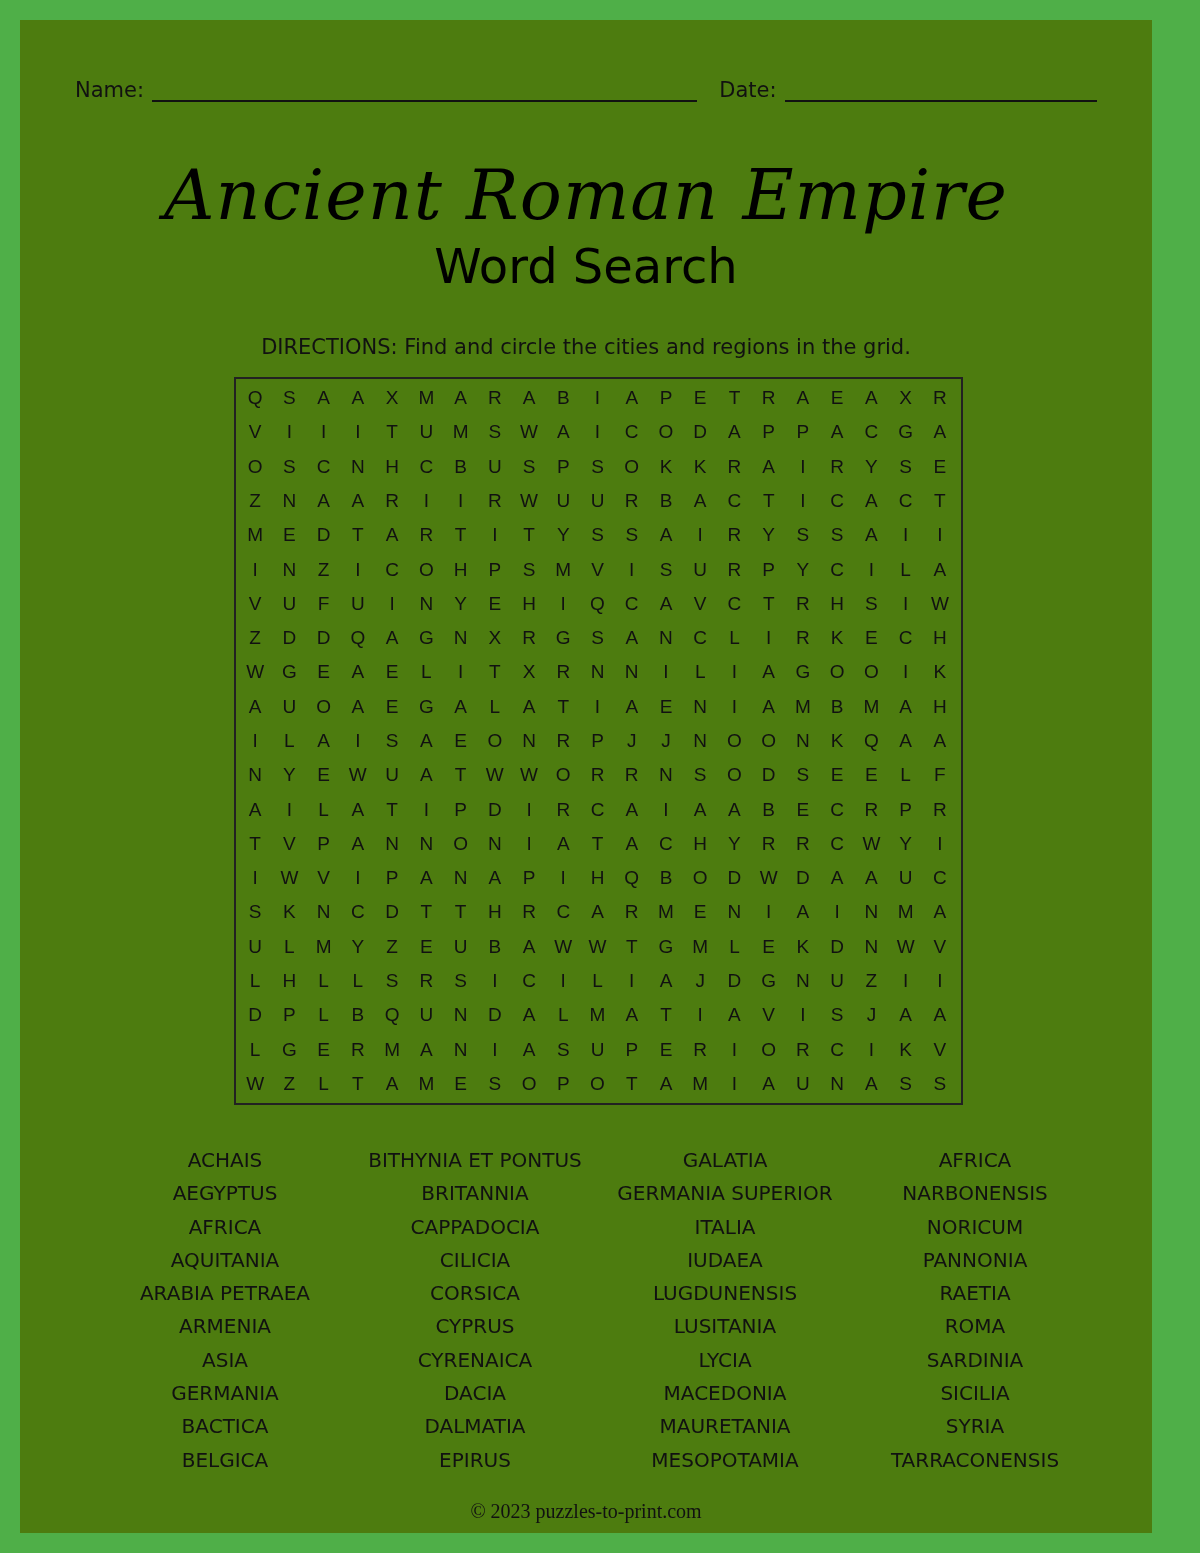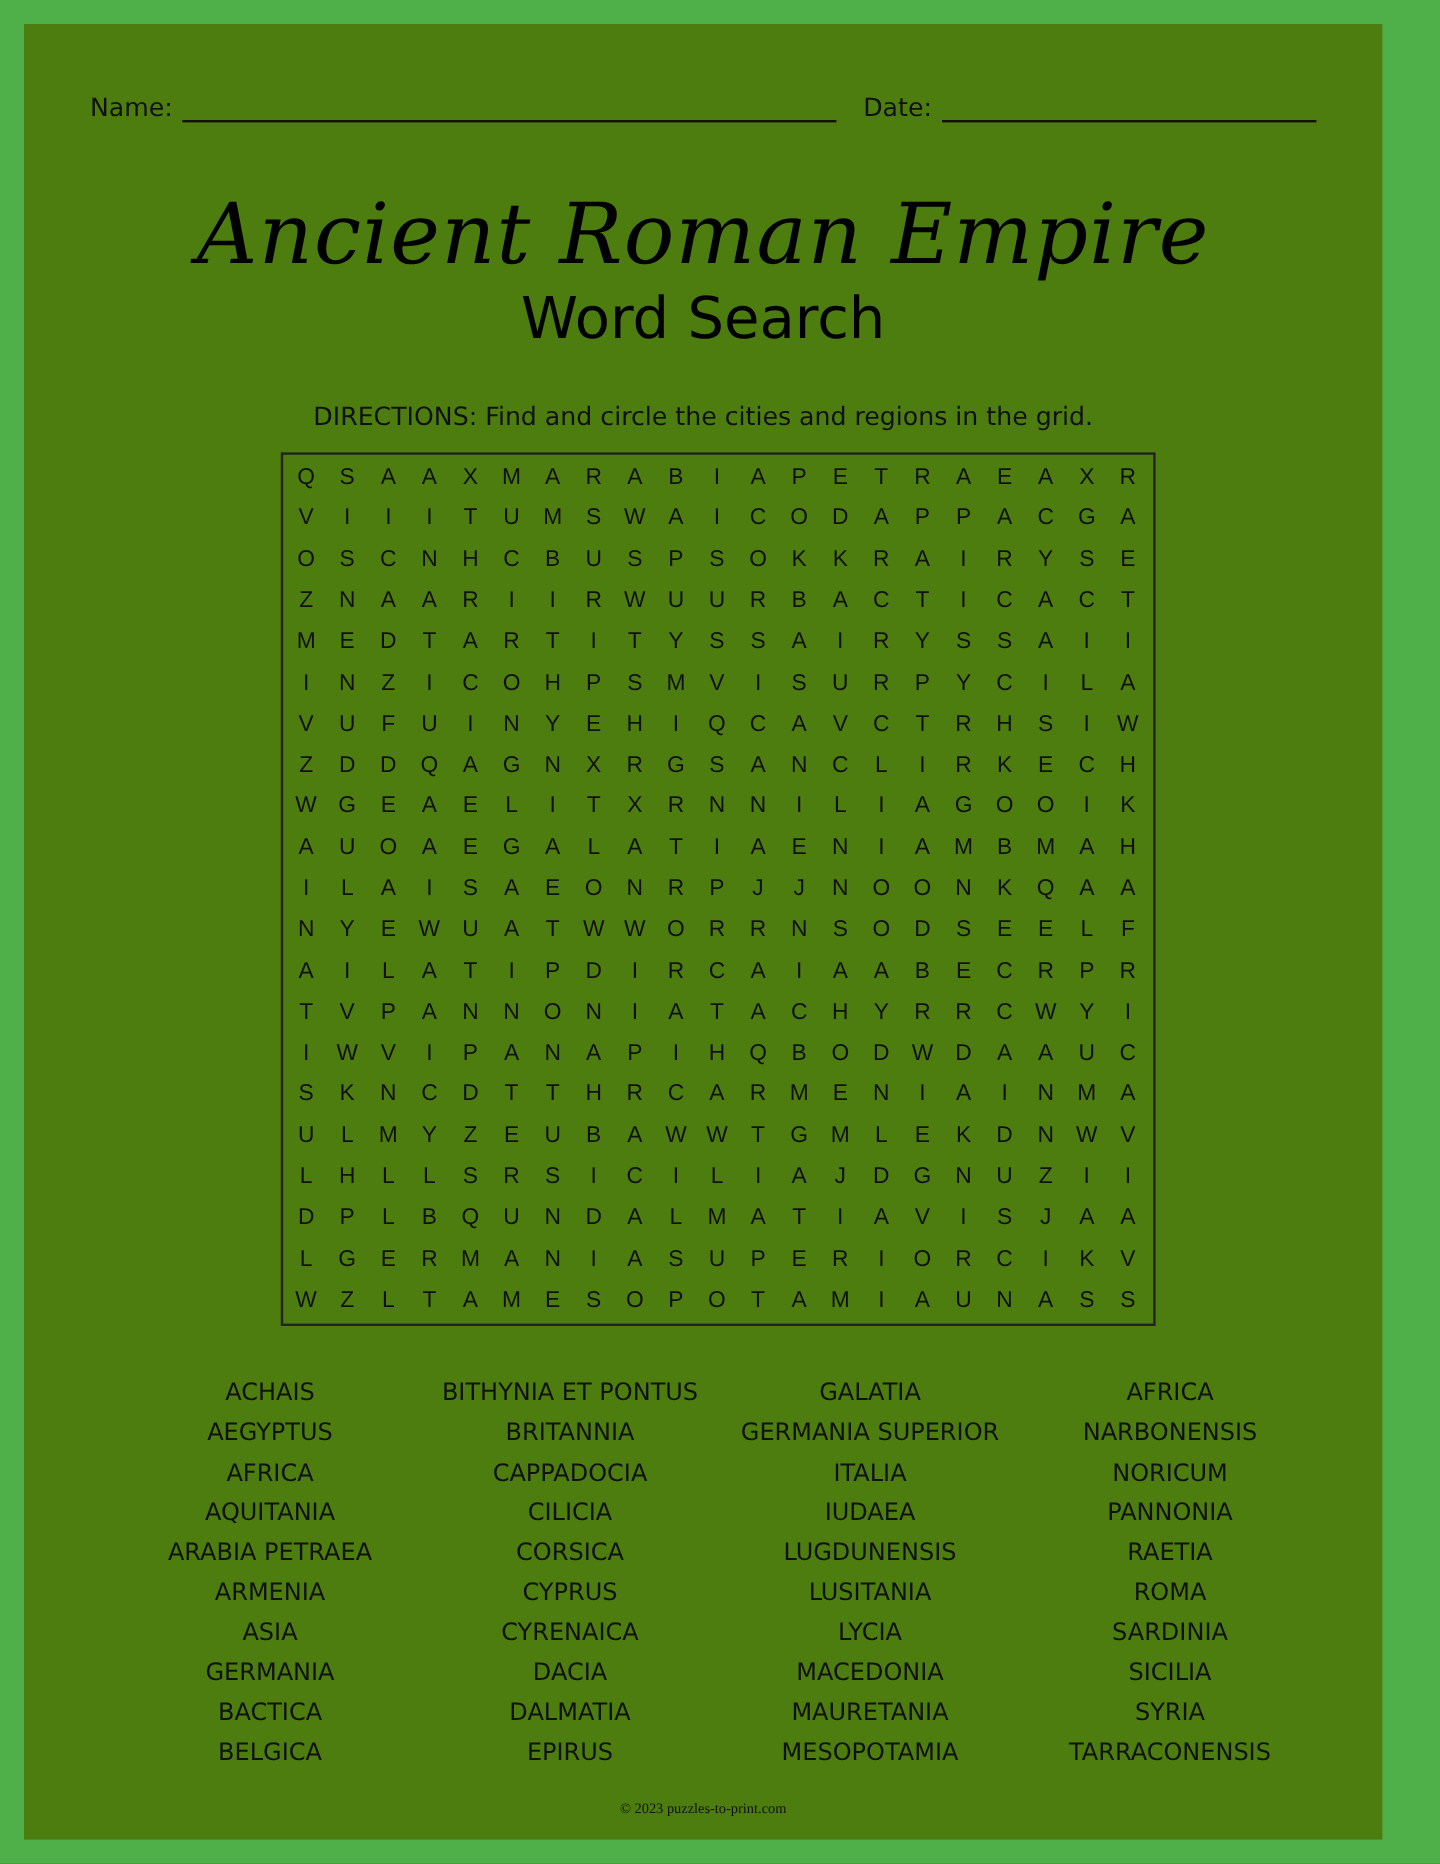--- a/index.html
+++ b/index.html
@@ -69,21 +69,21 @@
   .wordcol { display: flex; flex-direction: column; align-items: center; }
   .word {
     font-family: "DejaVu Sans", sans-serif;
     font-size: 20px; line-height: 33.3px; color: #111;
     white-space: nowrap;
   }
   .footer {
     position: absolute; top: 1480px; left: 0; right: 0;
     text-align: center;
     font-family: "Liberation Serif", serif;
-    font-size: 12px; color: #111;
+    font-size: 20px; color: #111;
   }
 </style>
 </head>
 <body>
 
 <div class="page">
 
   <div class="name-date">
     <span class="lbl">Name:</span>
     <span class="line name-line"></span>

